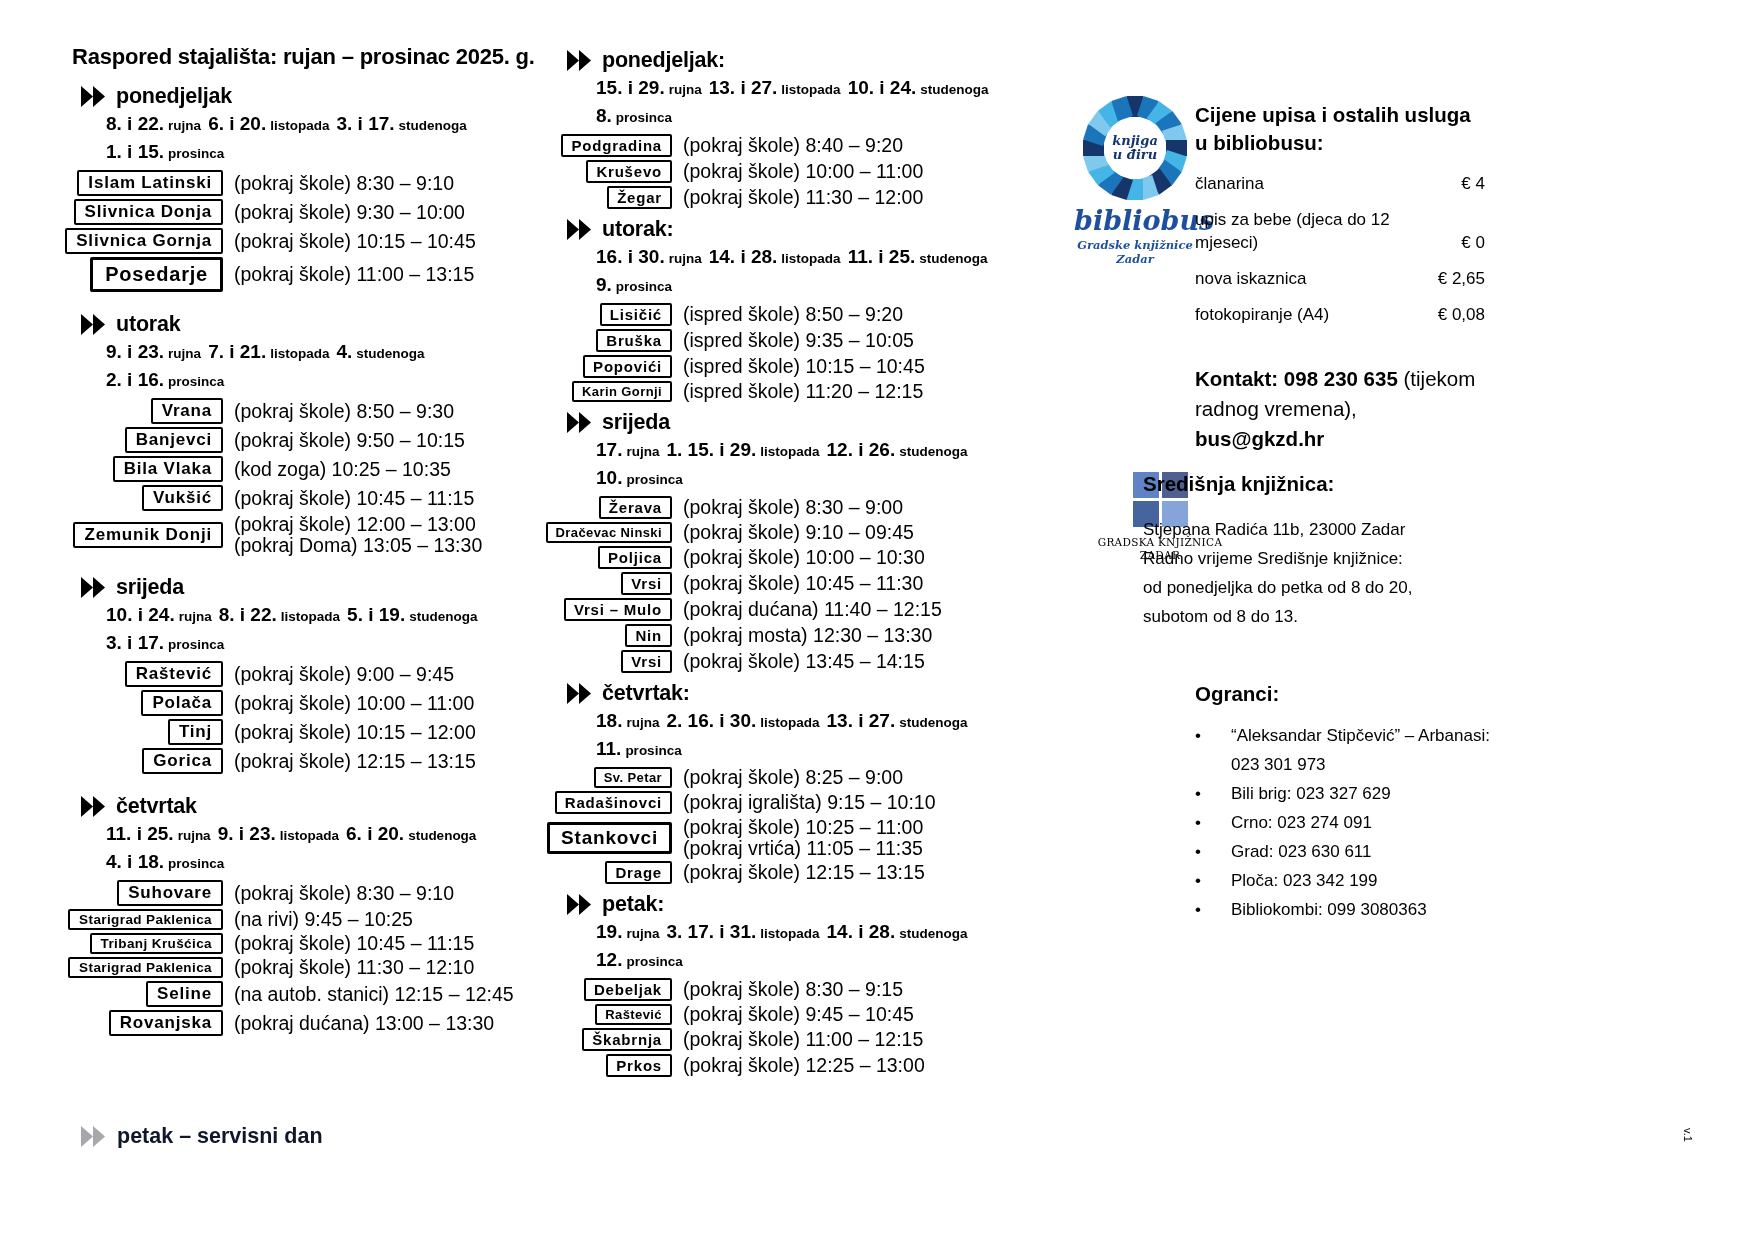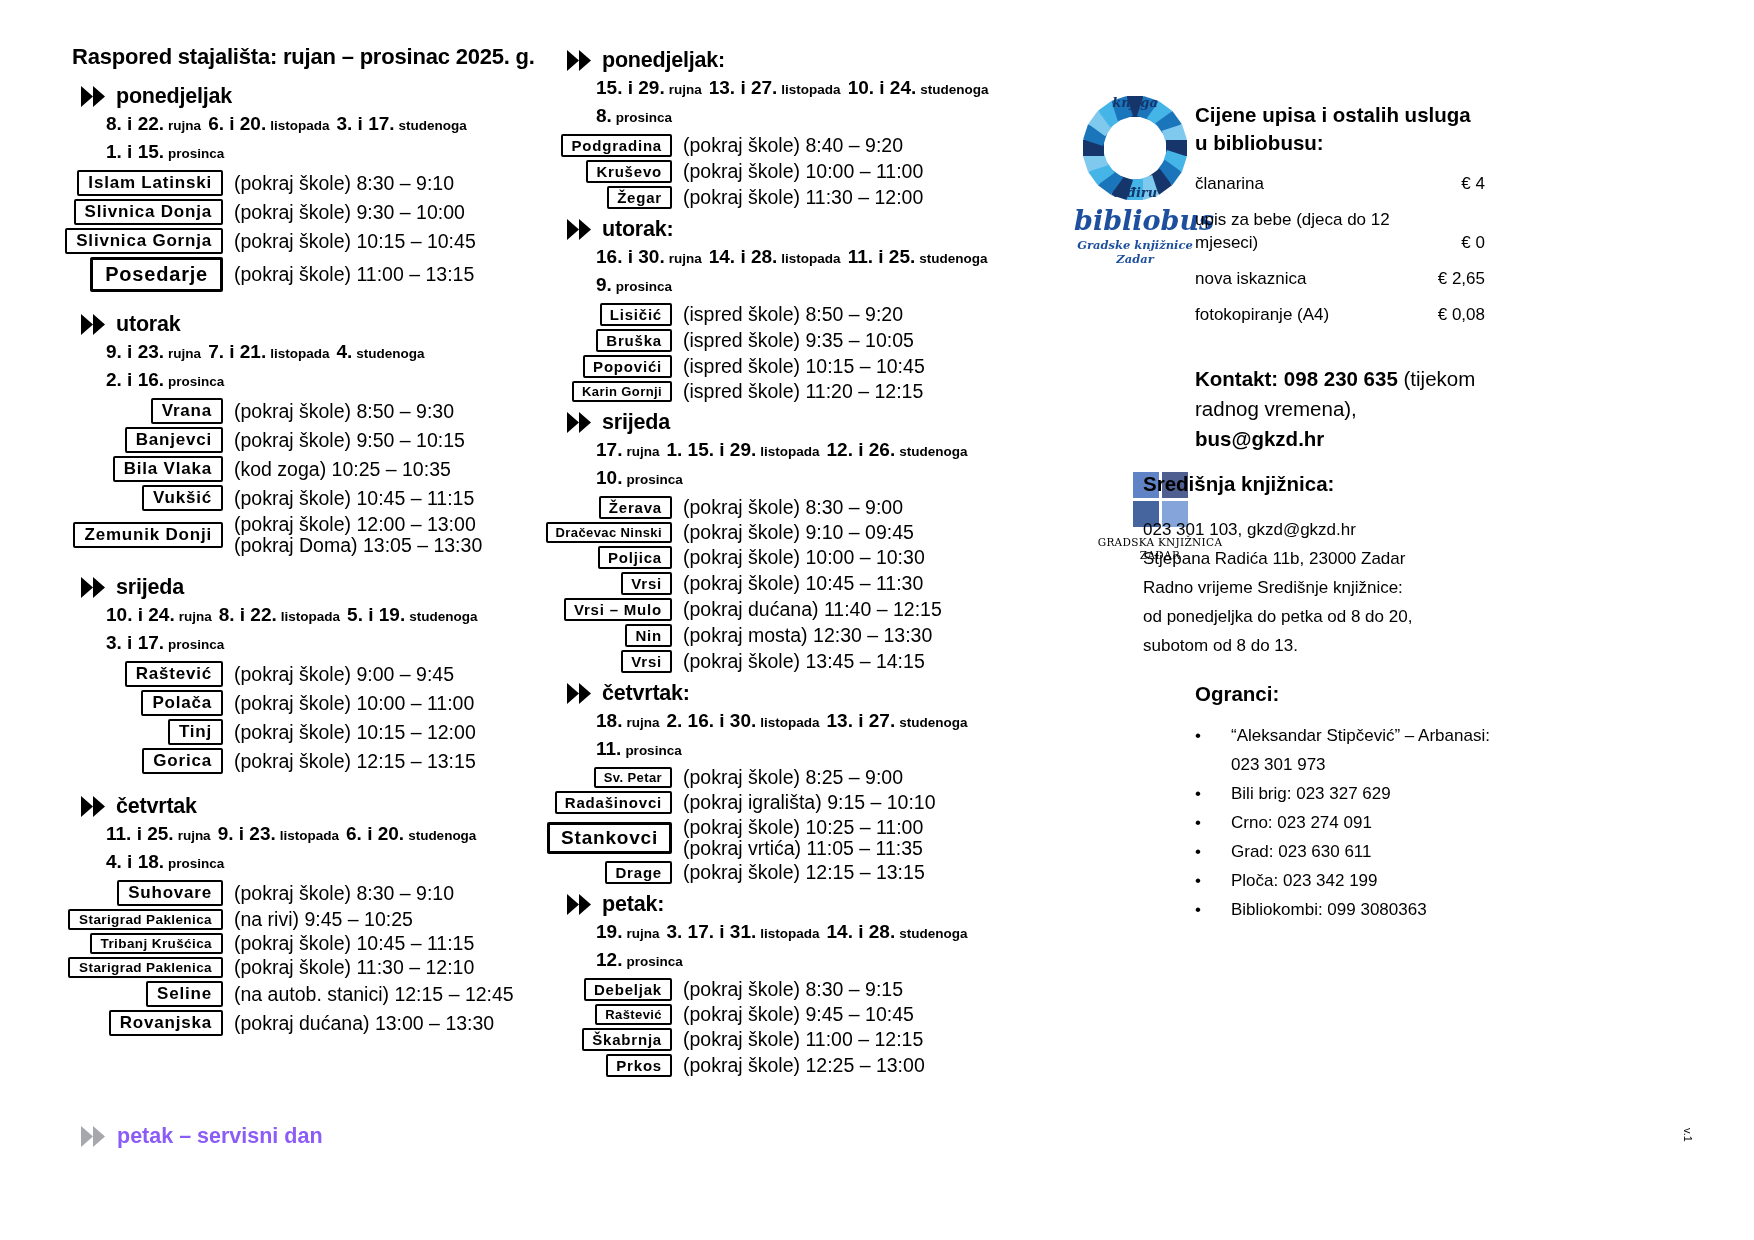--- a/index.html
+++ b/index.html
@@ -30,26 +30,26 @@
   .stop-box{border:2.5px solid #000;border-radius:2px;background:#fff;padding:1px 9px;
             font-weight:bold;font-size:17px;white-space:nowrap;letter-spacing:0.8px;}
   .col-mid .stop-box{font-size:15px;padding:1px 8px;}
   .stop-box.small{font-size:13.5px;letter-spacing:0.4px;}
   .col-mid .stop-box.small{font-size:13px;}
   .stop-box.big{font-size:20px;padding:3px 12px;border-width:3px;}
   .col-mid .stop-box.big{font-size:19px;padding:2px 11px;}
   .times{margin-left:11px;font-size:19.5px;white-space:nowrap;line-height:1.06;}
 
   .service-note{display:flex;align-items:center;gap:10px;margin-left:44px;margin-top:88px;
-                color:#8b5cf6;font-size:21.5px;font-weight:bold;}
+                color:#0f172a;font-size:21.5px;font-weight:bold;}
 
   
   .bb-logo{position:absolute;left:1074px;top:96px;width:122px;text-align:center;}
   .bb-ring{position:relative;width:104px;height:104px;margin:0 auto;}
-  .bb-center{position:absolute;inset:0;display:flex;flex-direction:column;justify-content:space-between;align-items:center;
+  .bb-center{position:absolute;inset:0;display:flex;flex-direction:column;justify-content:center;align-items:center;
              font-family:"DejaVu Serif",serif;font-style:italic;font-weight:bold;color:#16366b;
              font-size:13px;line-height:14px;}
   .bb-name{font-family:"DejaVu Serif",serif;font-style:italic;font-weight:bold;color:#1d4f9e;font-size:27px;margin-top:5px;}
   .bb-sub{font-family:"DejaVu Serif",serif;font-style:italic;font-weight:bold;color:#1d4f9e;font-size:11.5px;margin-top:2px;}
 
   .prices{position:absolute;left:1195px;top:101px;width:290px;}
   .prices h2,.central h2,.branches h2{font-size:20.5px;font-weight:bold;margin:0;line-height:28px;}
   .prices h2{margin-bottom:15px;}
   .price-row{display:flex;justify-content:space-between;align-items:flex-end;margin-bottom:13px;font-size:17px;line-height:23px;}
   .price-label{max-width:215px;}
@@ -611,21 +611,20 @@
       </div>
     <div class="gkzd-caption">
       <div>GRADSKA KNJIŽNICA</div>
       <div>ZADAR</div>
     </div>
   </div>
 
   <div class="central">
     <h2>Središnja knjižnica:</h2>
     <div id="central-lines">
-        <div class="line">023 301 103, gkzd@gkzd.hr</div>
         <div class="line">Stjepana Radića 11b, 23000 Zadar</div>
         <div class="line">Radno vrijeme Središnje knjižnice:</div>
         <div class="line">od ponedjeljka do petka od 8 do 20,</div>
         <div class="line">subotom od 8 do 13.</div>
       </div>
   </div>
 
   <div class="branches">
     <h2>Ogranci:</h2>
     <div id="branch-items">

